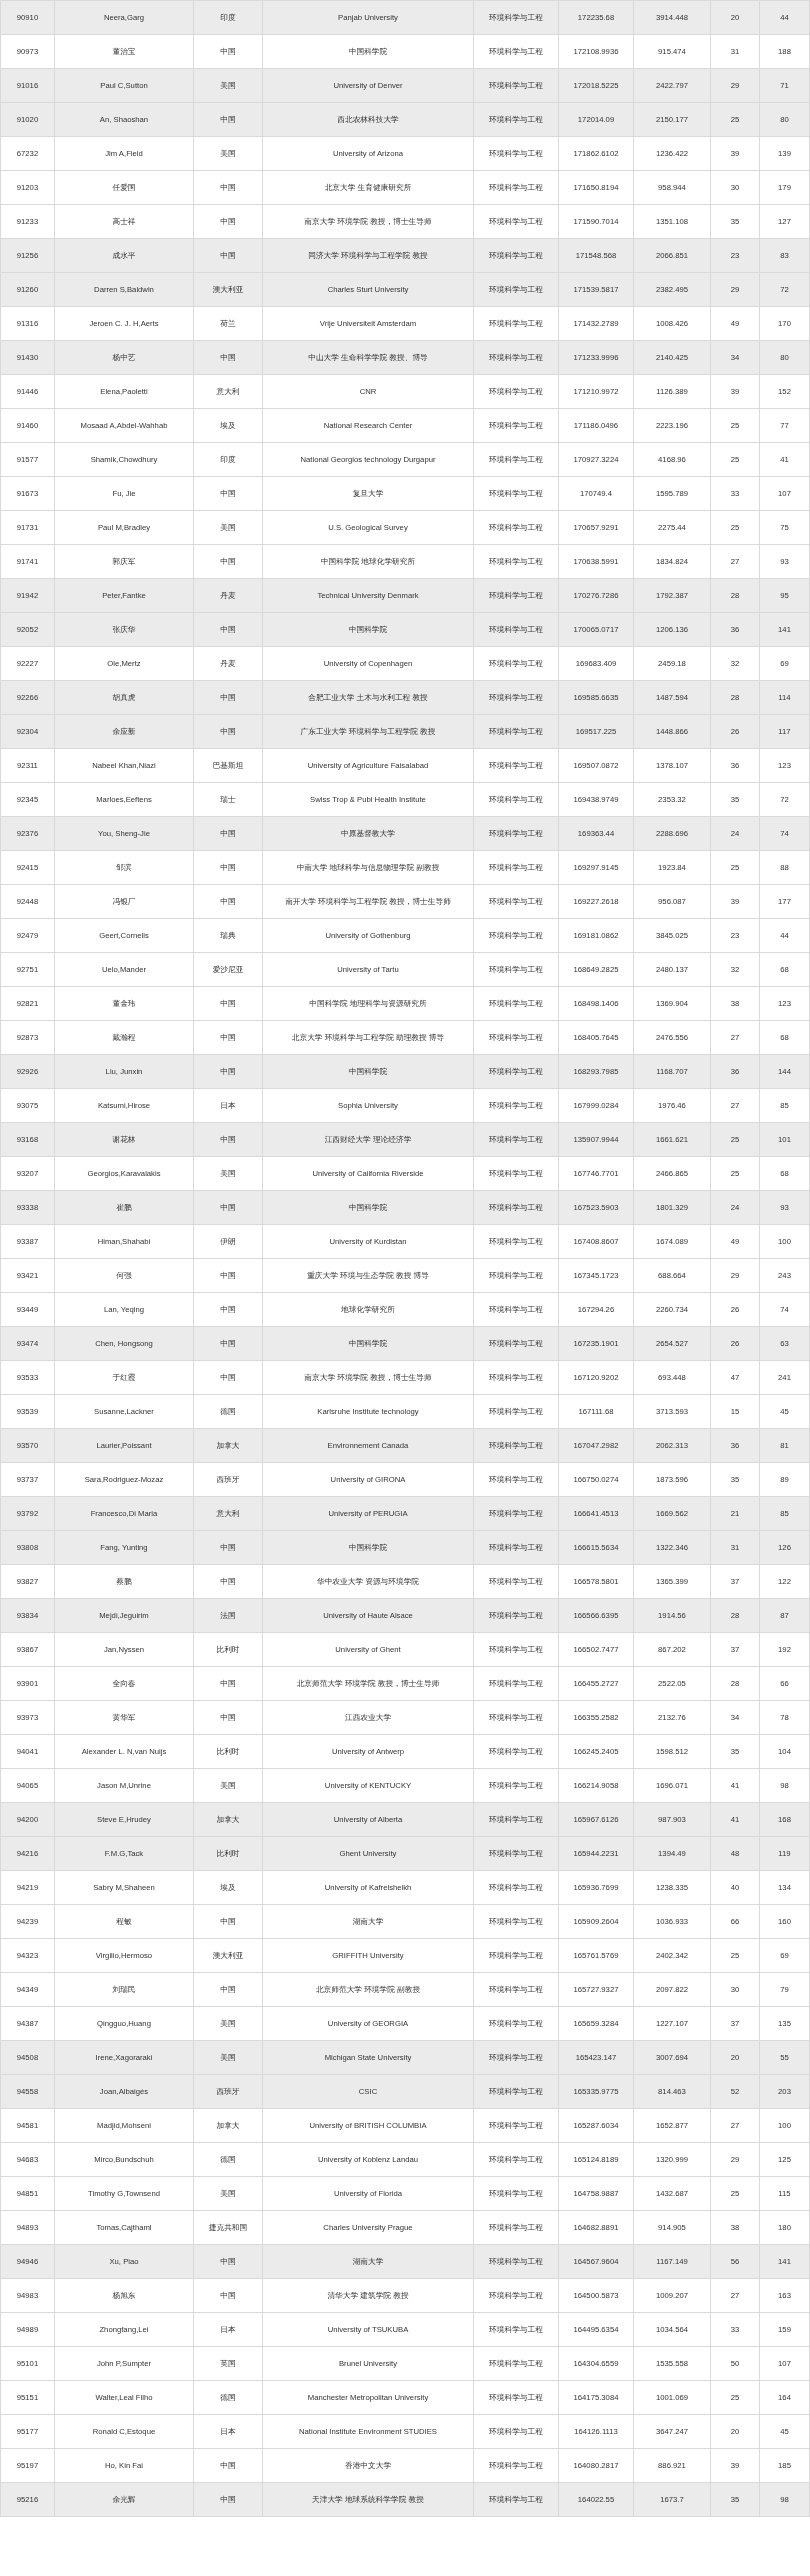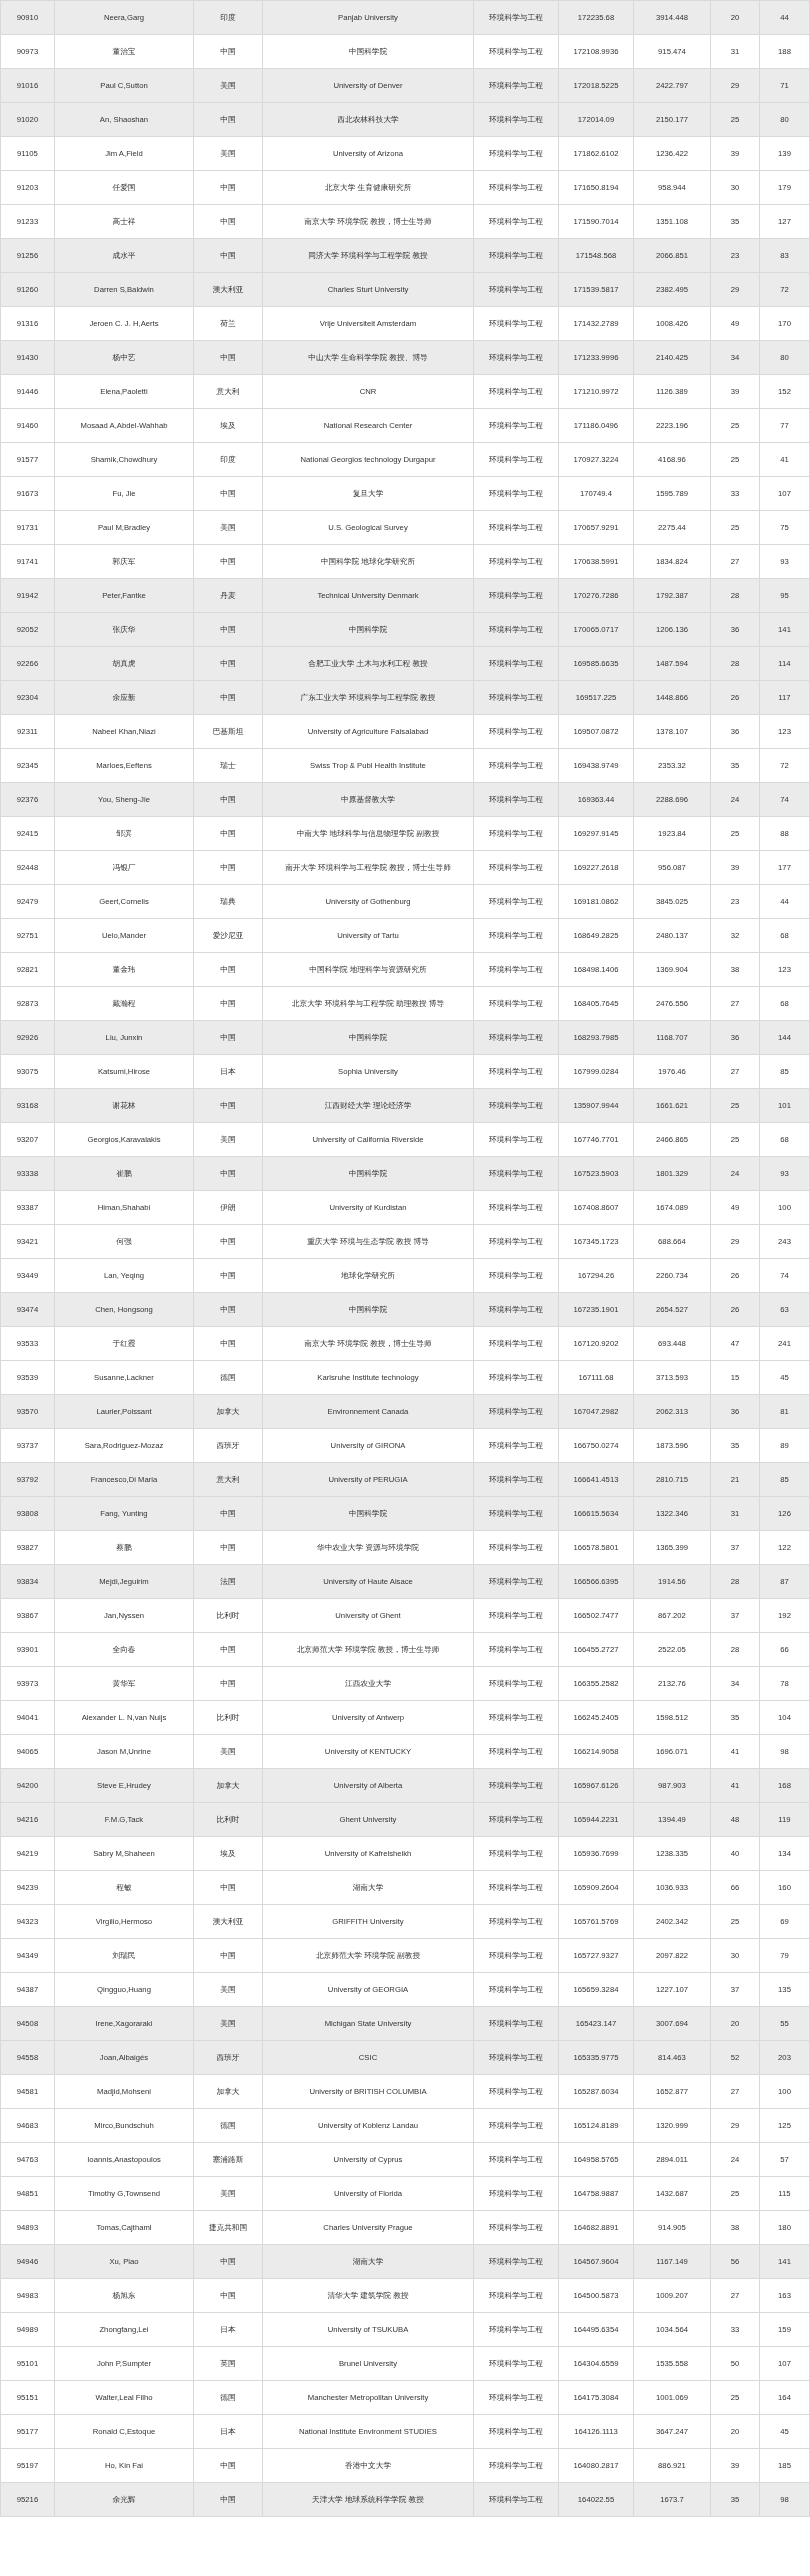--- a/index.html
+++ b/index.html
@@ -80,21 +80,21 @@
           <td>An, Shaoshan</td>
           <td>中国</td>
           <td>西北农林科技大学</td>
           <td>环境科学与工程</td>
           <td>172014.09</td>
           <td>2150.177</td>
           <td>25</td>
           <td>80</td>
         </tr>
         <tr>
-          <td>91105</td>
+          <td>67232</td>
           <td>Jim A,Field</td>
           <td>美国</td>
           <td>University of Arizona</td>
           <td>环境科学与工程</td>
           <td>171862.6102</td>
           <td>1236.422</td>
           <td>39</td>
           <td>139</td>
         </tr>
         <tr>
@@ -244,20 +244,31 @@
           <td>92052</td>
           <td>张庆华</td>
           <td>中国</td>
           <td>中国科学院</td>
           <td>环境科学与工程</td>
           <td>170065.0717</td>
           <td>1206.136</td>
           <td>36</td>
           <td>141</td>
         </tr>
+        <tr>
+          <td>92227</td>
+          <td>Ole,Mertz</td>
+          <td>丹麦</td>
+          <td>University of Copenhagen</td>
+          <td>环境科学与工程</td>
+          <td>169683.409</td>
+          <td>2459.18</td>
+          <td>32</td>
+          <td>69</td>
+        </tr>
         <tr class="shaded">
           <td>92266</td>
           <td>胡真虎</td>
           <td>中国</td>
           <td>合肥工业大学 土木与水利工程 教授</td>
           <td>环境科学与工程</td>
           <td>169585.6635</td>
           <td>1487.594</td>
           <td>28</td>
           <td>114</td>
@@ -515,21 +526,21 @@
           <td>35</td>
           <td>89</td>
         </tr>
         <tr class="shaded">
           <td>93792</td>
           <td>Francesco,Di Maria</td>
           <td>意大利</td>
           <td>University of PERUGIA</td>
           <td>环境科学与工程</td>
           <td>166641.4513</td>
-          <td>2810.715</td>
+          <td>1669.562</td>
           <td>21</td>
           <td>85</td>
         </tr>
         <tr class="shaded">
           <td>93808</td>
           <td>Fang, Yunting</td>
           <td>中国</td>
           <td>中国科学院</td>
           <td>环境科学与工程</td>
           <td>166615.5634</td>
@@ -727,31 +738,20 @@
         <tr>
           <td>94683</td>
           <td>Mirco,Bundschuh</td>
           <td>德国</td>
           <td>University of Koblenz Landau</td>
           <td>环境科学与工程</td>
           <td>165124.8189</td>
           <td>1320.999</td>
           <td>29</td>
           <td>125</td>
-        </tr>
-        <tr>
-          <td>94763</td>
-          <td>Ioannis,Anastopoulos</td>
-          <td>塞浦路斯</td>
-          <td>University of Cyprus</td>
-          <td>环境科学与工程</td>
-          <td>164958.5765</td>
-          <td>2894.011</td>
-          <td>24</td>
-          <td>57</td>
         </tr>
         <tr>
           <td>94851</td>
           <td>Timothy G,Townsend</td>
           <td>美国</td>
           <td>University of Florida</td>
           <td>环境科学与工程</td>
           <td>164758.9887</td>
           <td>1432.687</td>
           <td>25</td>

